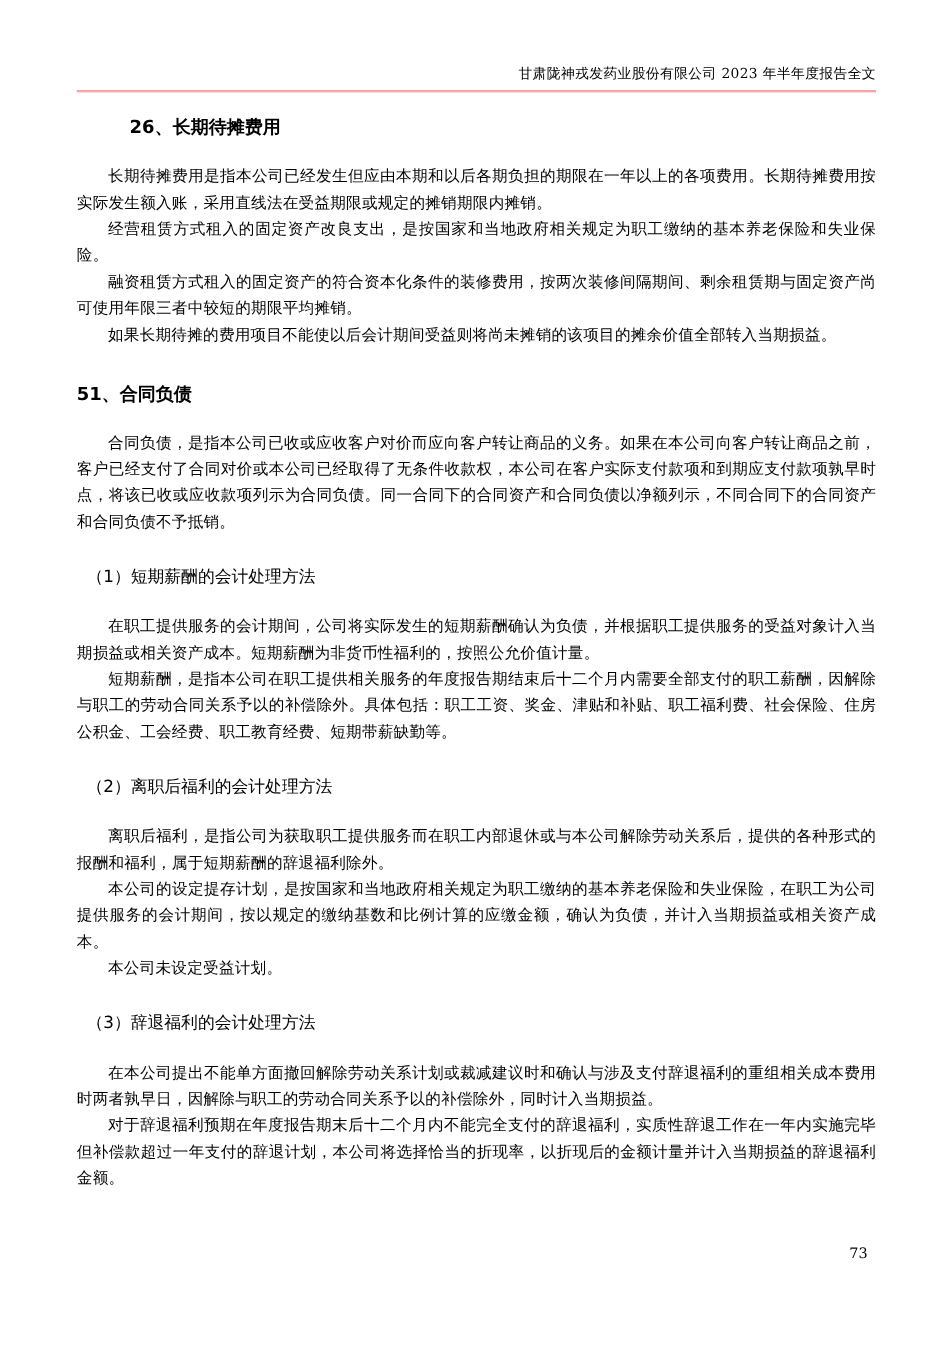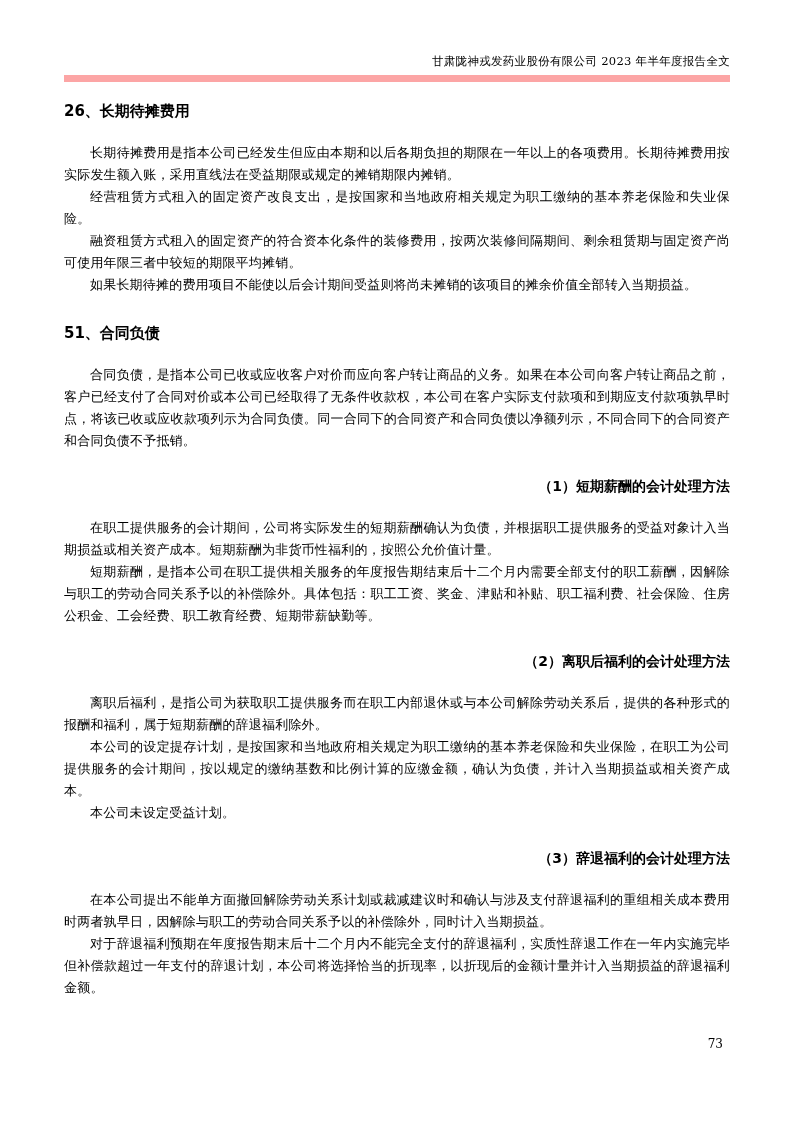--- a/index.html
+++ b/index.html
@@ -14,38 +14,37 @@
     position: relative;
     width: 793px; height: 1122px;
     background: #ffffff;
     padding: 54px 63px 0 64px;
   }
   .page-header {
     text-align: right;
     font-size: 11.5px;
     line-height: 15px;
     padding-bottom: 6px;
-    border-bottom: 7px solid #fca5a5;
+    border-bottom: 2px solid #fca5a5;
     letter-spacing: 0.3px;
   }
   .sec-heading {
     font-family: "DejaVu Sans", sans-serif;
     font-weight: bold;
     font-size: 15px;
     line-height: 20px;
     margin: 27px 0 21px 0;
   }
-  .sec-heading.first { margin-top: 19px; }
+  .sec-heading.first { margin-top: 19px; margin-left: 44px; }
   .subsec-heading {
     font-family: "DejaVu Sans", sans-serif;
-    font-weight: bold;
+    font-weight: normal;
     font-size: 14px;
     line-height: 19px;
     margin: 25px 0 21px 8px;
-    text-align: right;
   }
   .para {
     font-size: 13px;
     line-height: 22px;
     text-indent: 2em;
     text-align: justify;
     letter-spacing: 0.2px;
   }
   .page-number {
     position: absolute;

